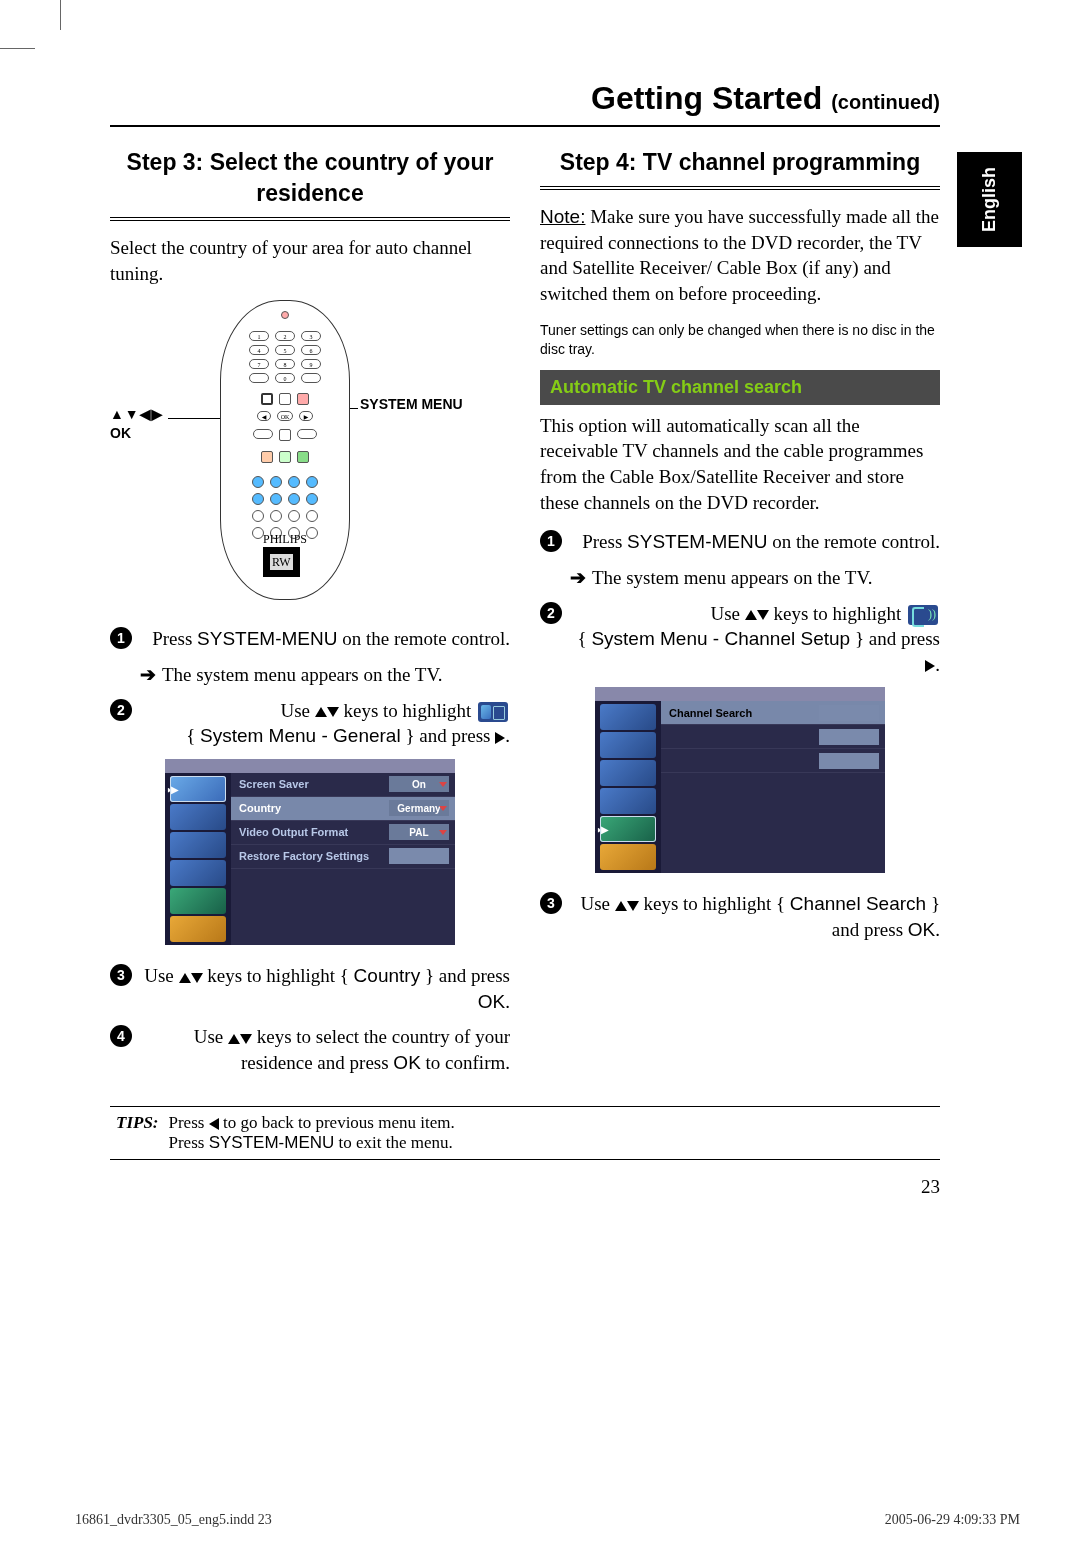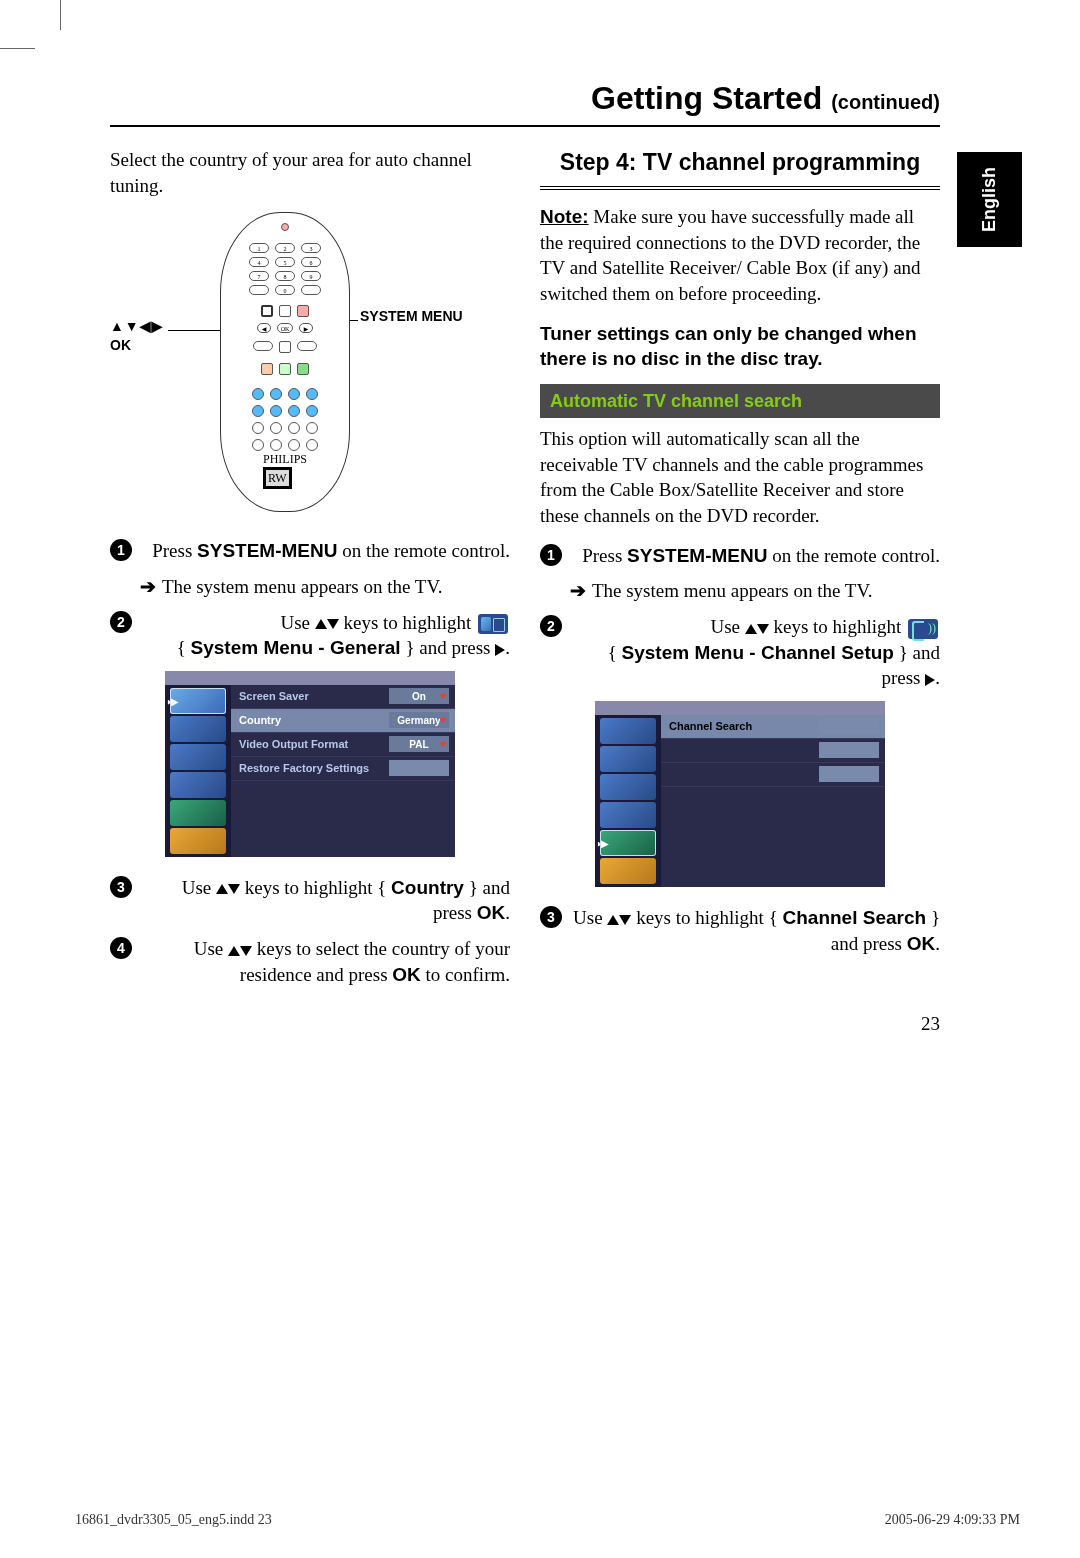--- a/index.html
+++ b/index.html
@@ -117,21 +117,21 @@
   }
   .icon-tile.ant::before {
     content:""; position:absolute; left:4px; top:2px; width:10px; height:16px;
     border-left:2px solid #7dd; border-top:2px solid #7dd; border-bottom:2px solid #7dd;
     border-radius:3px 0 0 3px;
   }
   .icon-tile.ant::after {
     content:"(("; position:absolute; right:2px; top:1px; color:#7de8b8; font-size:12px;
     transform:scaleX(-1);
   }
-  b { font-family: Arial, Helvetica, sans-serif; font-weight:bold; }
+  b { font-family: Arial, Helvetica, sans-serif; font-weight:normal; }
   .tri { display:inline-block; vertical-align:middle; }
   .up { width:0; height:0; border-left:6px solid transparent; border-right:6px solid transparent; border-bottom:10px solid #000;}
   .down { width:0; height:0; border-left:6px solid transparent; border-right:6px solid transparent; border-top:10px solid #000;}
   .right { width:0; height:0; border-top:6px solid transparent; border-bottom:6px solid transparent; border-left:10px solid #000;}
   .left { width:0; height:0; border-top:6px solid transparent; border-bottom:6px solid transparent; border-right:10px solid #000;}
   .menu-shot {
     width: 290px; margin:10px auto 18px auto; background:#2a2a4a;
   }
   .menu-shot .topbar { height:14px; background:#8888aa; }
   .menu-shot .body { display:flex; }
@@ -160,21 +160,21 @@
   .mrow .val.empty { background:#7a8aac; }
   .mrow .val .dd {
     position:absolute; right:2px; width:0; height:0;
     border-left:4px solid transparent; border-right:4px solid transparent; border-top:5px solid #d44;
   }
   .mrow.blank { height:70px; border:none;}
   .section-bar {
     background:#4a4a4a; color:#84cc16; font-family:Arial,sans-serif; font-weight:bold;
     font-size:18px; padding:5px 10px; margin:4px 0 8px 0;
   }
-  .bold-note { font-family:Arial,sans-serif; font-weight:bold; font-size:19px; line-height:1.35; margin-bottom:12px;}
+  .bold-note { font-family:Arial,sans-serif; font-weight:normal; font-size:14px; line-height:1.35; margin-bottom:12px;}
   .tips-box {
     border-top:1px solid #000; border-bottom:1px solid #000;
     padding:6px 0; margin-top:20px; font-size:17px;
     display:flex; gap:10px;
   }
   .tips-box .lbl { font-style:italic; font-family:Georgia,serif; font-weight:bold; padding-left:6px;}
   .page-num {
     position:absolute; right:0; bottom:-38px; font-size:19px;
   }
   .footer {
@@ -199,20 +199,21 @@
     <span class="cont">(continued)</span>
   </div>
 
   <div class="lang-tab">
     <span>English</span>
   </div>
 
   <div class="columns">
 
     <div class="col">
+      <div class="step-heading">Step 3:  Select the country of your residence</div>
       <p>Select the country of your area for auto channel tuning.</p>
 
       <div class="remote-area">
         <div class="remote-label-left">
           <span class="arrows">▲▼◀▶</span><br>
           <span>OK</span>
         </div>
         <div class="remote-line-left"></div>
         <div class="remote-label-right">SYSTEM MENU</div>
         <div class="remote-line-right"></div>
@@ -275,21 +276,21 @@
               <div class="circ" style="background:none;"></div>
               <div class="circ" style="background:none;"></div>
               <div class="circ" style="background:none;"></div>
             </div>
           <div class="btnrow" style="top:226px;">
               <div class="circ" style="background:none;"></div>
               <div class="circ" style="background:none;"></div>
               <div class="circ" style="background:none;"></div>
               <div class="circ" style="background:none;"></div>
             </div>
-          <div class="rw"><span>PHILIPS</span><br><span style="display:inline-block;border:3px solid #000000;padding:0 2px;background:#ddd;">RW</span></div>
+          <div class="rw"><span>PHILIPS</span><br><span style="display:inline-block;border:7px solid #000000;padding:0 2px;background:#ddd;">RW</span></div>
         </div>
       </div>
 
       <div class="bullet-item">
         <div class="bullet-num">1</div>
         <div class="bullet-text"><span>Press </span><b>SYSTEM-MENU</b><span> on the remote control.</span></div>
       </div>
       <div class="sub-arrow">The system menu appears on the TV.</div>
 
       <div class="bullet-item">
@@ -406,20 +407,27 @@
         </div>
       </div>
 
       <div class="bullet-item">
         <div class="bullet-num">3</div>
         <div class="bullet-text"><span>Use </span><span class="tri up"></span><span class="tri down"></span><span> keys to highlight { </span><b>Channel Search</b><span> } and press </span><b>OK</b>.</div>
       </div>
     </div>
   </div>
 
+  <div class="tips-box">
+    <div class="lbl">TIPS:</div>
+    <div>
+      <span>Press </span><span class="tri left"></span><span> to go back to previous menu item.</span><br>
+      <span>Press </span><b>SYSTEM-MENU</b><span> to exit the menu.</span>
+    </div>
+  </div>
 
   <div class="page-num">23</div>
 </div>
 
 <div class="footer">
   <span>16861_dvdr3305_05_eng5.indd   23</span>
   <span>2005-06-29   4:09:33 PM</span>
 </div>
 
 </body></html>

